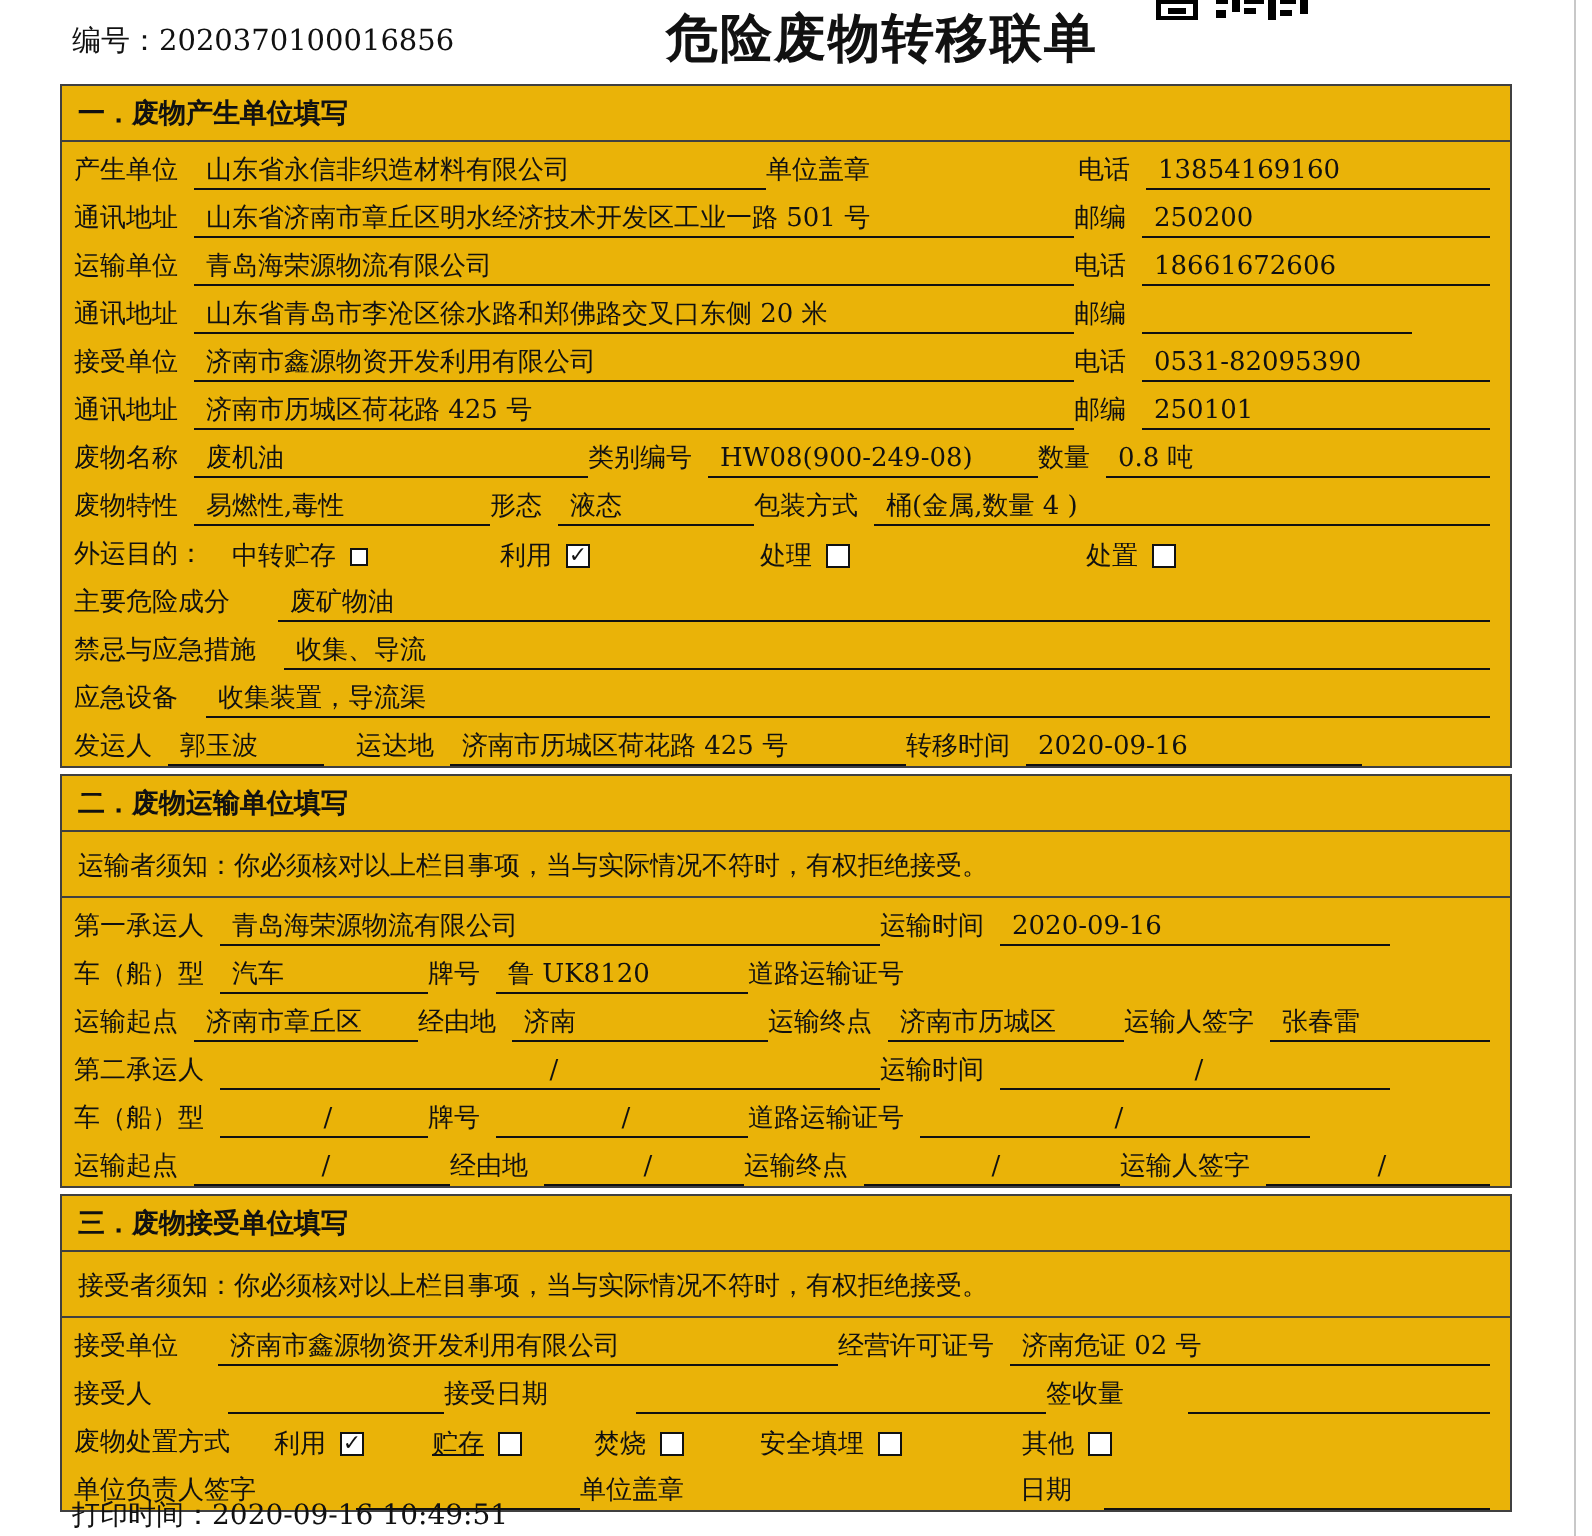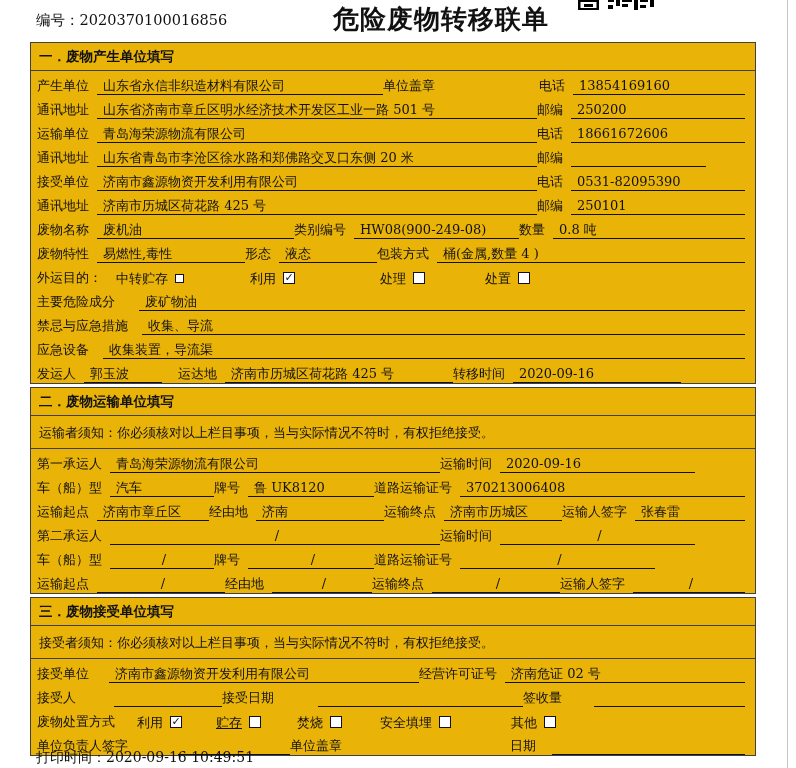--- a/index.html
+++ b/index.html
@@ -126,21 +126,21 @@
           <span class="chk" style="margin-left: 66px;">
             <span class="chk-label">利用</span>
             <span class="box">
               <span class="tick">✓</span>
             </span>
           </span>
           <span class="chk" style="margin-left: 85px;">
             <span class="chk-label">处理</span>
             <span class="box"></span>
           </span>
-          <span class="chk" style="margin-left: 60px;">
+          <span class="chk" style="margin-left: 118px;">
             <span class="chk-label">处置</span>
             <span class="box"></span>
           </span>
         </div>
         <div class="row">
           <span class="lbl">主要危险成分</span>
           <span class="gap" style="width: 16px;"></span>
           <span class="val fill">废矿物油</span>
         </div>
         <div class="row">
@@ -173,21 +173,20 @@
           <span class="val" style="width: 330px;">青岛海荣源物流有限公司</span>
           <span class="lbl">运输时间</span>
           <span class="val" style="width: 195px;">2020-09-16</span>
         </div>
         <div class="row">
           <span class="lbl">车（船）型</span>
           <span class="val" style="width: 104px;">汽车</span>
           <span class="lbl">牌号</span>
           <span class="val" style="width: 126px;">鲁 UK8120</span>
           <span class="lbl">道路运输证号</span>
-          <span class="val fill">370213006408</span>
         </div>
         <div class="row">
           <span class="lbl">运输起点</span>
           <span class="val" style="width: 112px;">济南市章丘区</span>
           <span class="lbl">经由地</span>
           <span class="val" style="width: 128px;">济南</span>
           <span class="lbl">运输终点</span>
           <span class="val" style="width: 118px;">济南市历城区</span>
           <span class="lbl">运输人签字</span>
           <span class="val fill">张春雷</span>

